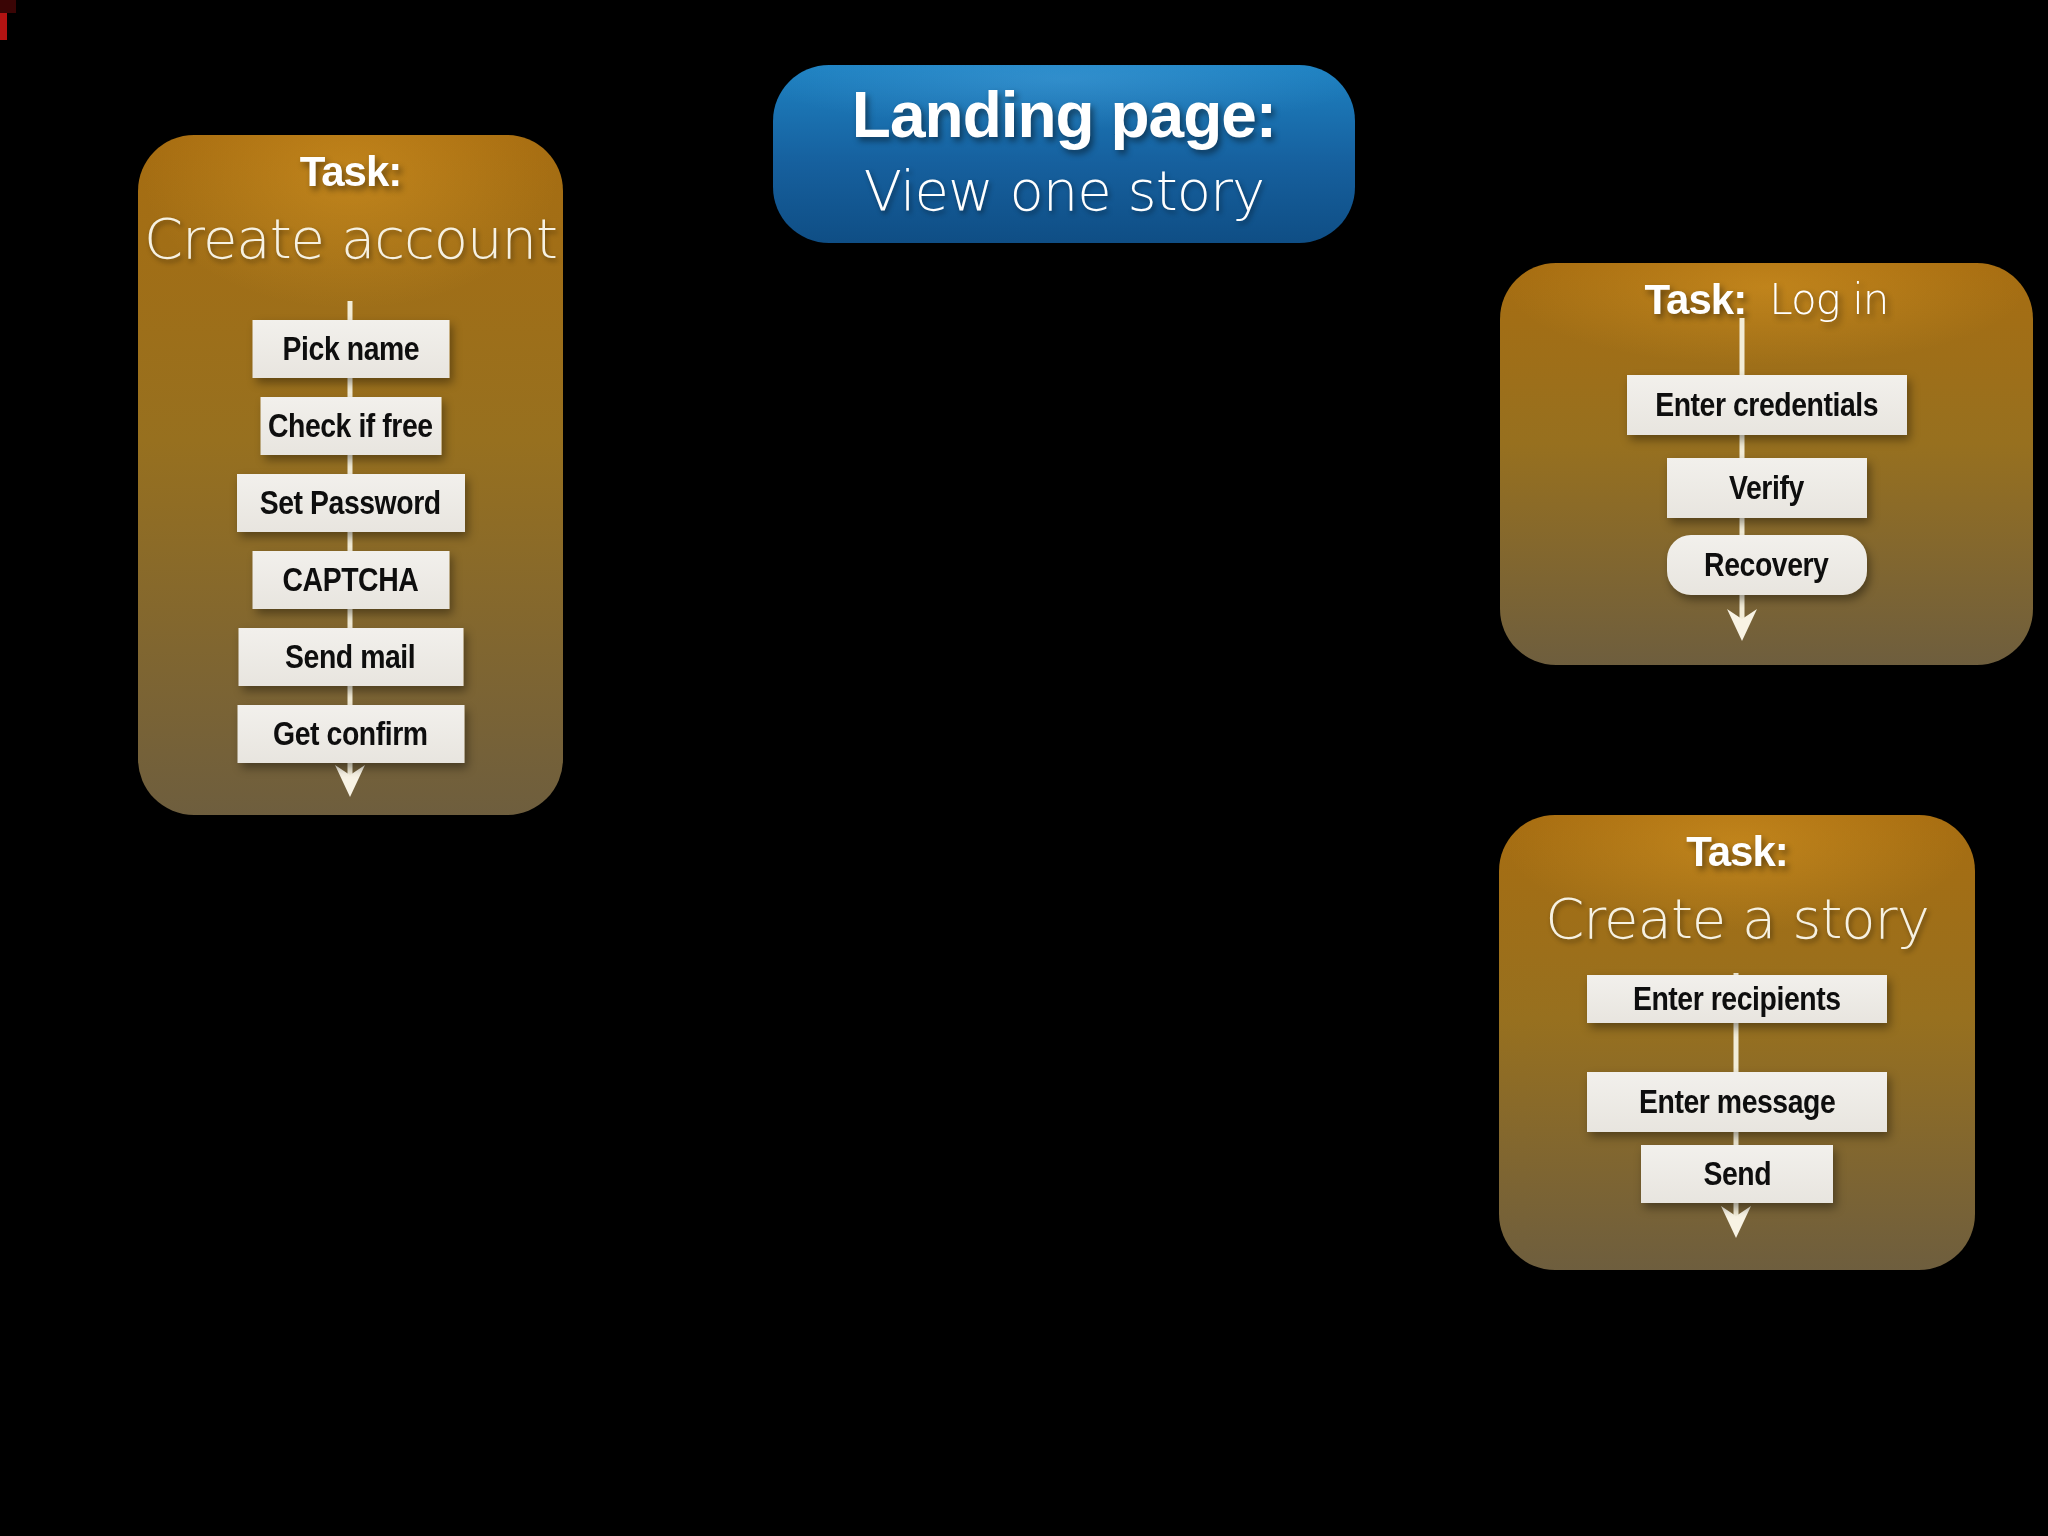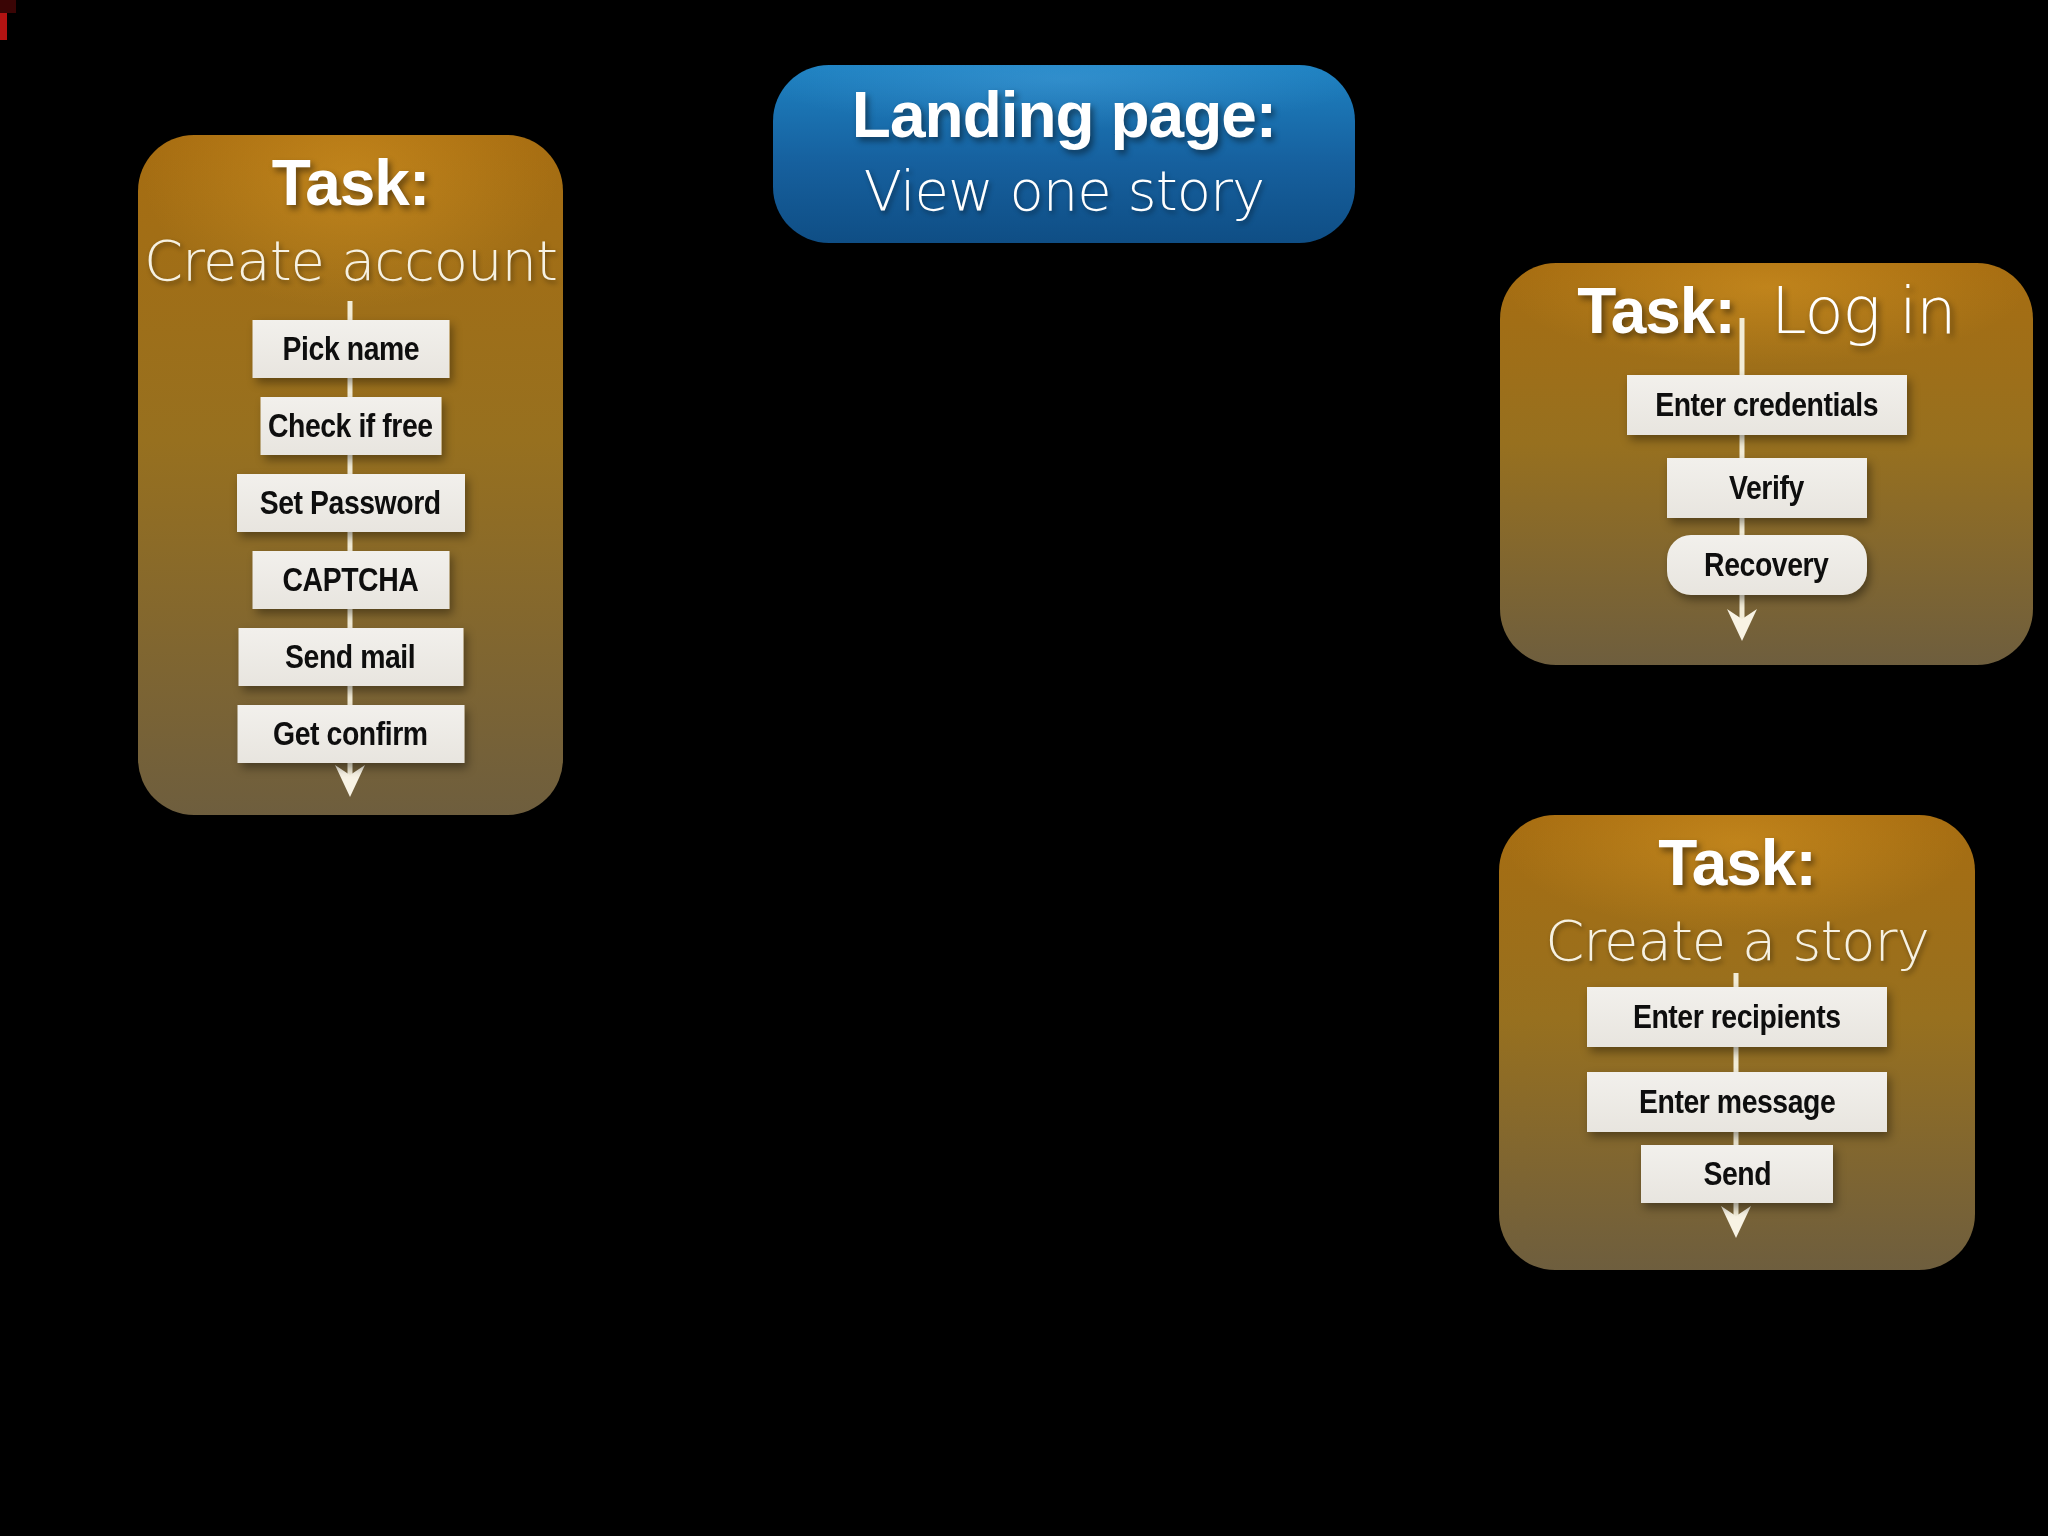--- a/index.html
+++ b/index.html
@@ -29,21 +29,21 @@
   .card.blue{
     background:
       radial-gradient(ellipse 75% 40% at 50% 8%, rgba(120,200,255,.22), rgba(120,200,255,0) 70%),
       linear-gradient(180deg,#1e82c2 0%, #16609e 55%, #0f4e85 100%);
   }
 
   .card .heading{
     text-align:center;
     color:#fff;
     font-weight:bold;
-    font-size:64px;
+    font-size:42px;
     line-height:1.0;
     padding-top:16px;
     text-shadow:3px 4px 6px rgba(0,0,0,.45);
     letter-spacing:-1px;
   }
   .card .subtitle{
     text-align:center;
     color:#f6f1e2;
     font-family:"DejaVu Sans","Liberation Sans",sans-serif;
     font-weight:200;
@@ -92,21 +92,21 @@
   #steps-create-account .step:nth-child(6){top:570px;width:227px;}
 
   
   #card-login{left:1500px;top:263px;width:533px;height:402px;}
   #steps-log-in .step:nth-child(1){top:112px;width:280px;height:60px;}
   #steps-log-in .step:nth-child(2){top:195px;width:200px;height:60px;}
   #steps-log-in .step:nth-child(3){top:272px;width:200px;height:60px;border-radius:24px;}
 
   
   #card-forward{left:1499px;top:815px;width:476px;height:455px;}
-  #steps-forward-story .step:nth-child(1){top:172px;width:300px;height:60px;}
+  #steps-forward-story .step:nth-child(1){top:160px;width:300px;height:48px;}
   #steps-forward-story .step:nth-child(2){top:257px;width:300px;height:60px;}
   #steps-forward-story .step:nth-child(3){top:330px;width:192px;height:58px;}
 
   
   #card-landing{left:773px;top:65px;width:582px;height:178px;}
   #card-landing .heading{padding-top:18px;font-size:64px;}
 </style>
 </head>
 <body>
 

